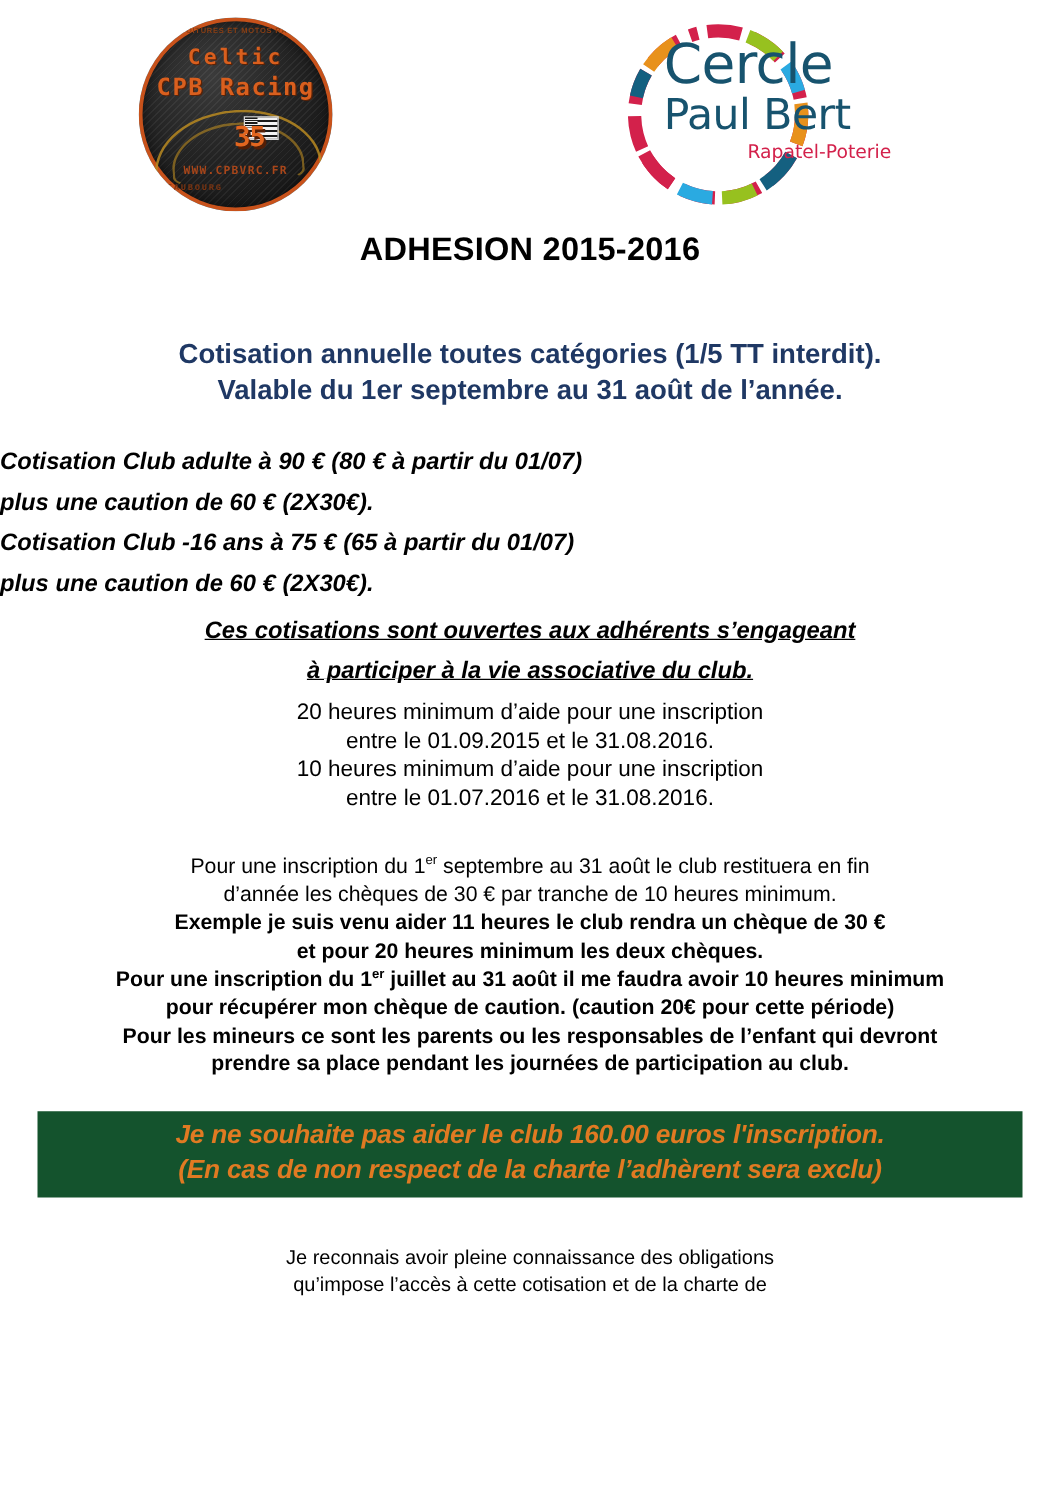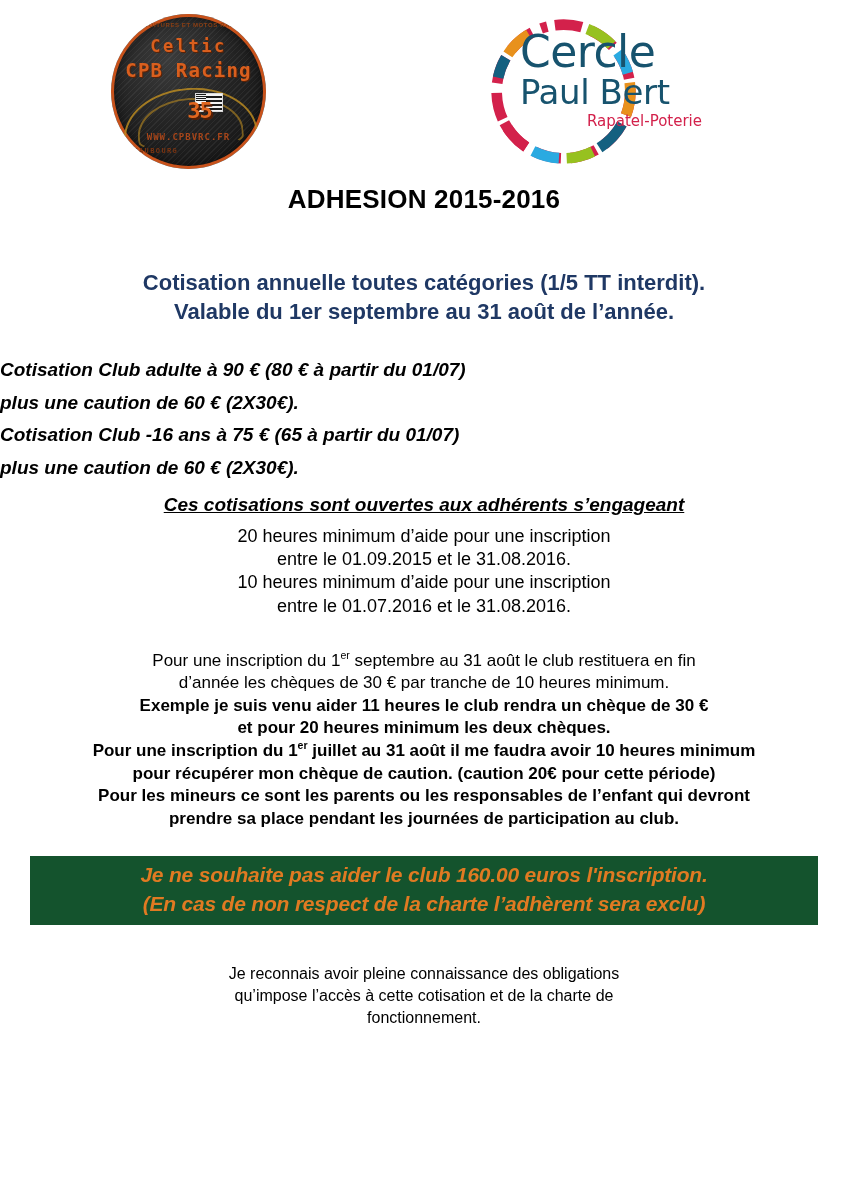--- a/index.html
+++ b/index.html
@@ -156,21 +156,21 @@
     color: #7b3411;
     font-size: 7px;
     font-weight: bold;
     letter-spacing: 1.4px;
     font-family: Liberation Mono, monospace;
   }
 
   
   .cpb-logo {
     position: absolute;
-    left: 486px;
+    left: 497px;
     top: 12px;
     width: 215px;
     height: 160px;
   }
   .cpb-ring {
     position: absolute;
     left: 0;
     top: 2px;
     width: 155px;
     height: 155px;
@@ -344,20 +344,21 @@
 
   <div class="italic-block">
     <div>Cotisation Club adulte à 90 € (80 € à partir du 01/07)</div>
     <div>plus une caution de 60 € (2X30€).</div>
     <div>Cotisation Club -16 ans à 75 € (65 à partir du 01/07)</div>
     <div>plus une caution de 60 € (2X30€).</div>
   </div>
 
   <div class="underline-block">
     <div><span class="ul">Ces cotisations sont ouvertes aux adhérents s’engageant</span></div>
+    <div><span class="ul">à participer à la vie associative du club.</span></div>
   </div>
 
   <div class="plain-block">
     <div>20 heures minimum d’aide pour une inscription</div>
     <div>entre le 01.09.2015 et le 31.08.2016.</div>
     <div>10 heures minimum d’aide pour une inscription</div>
     <div>entre le 01.07.2016 et le 31.08.2016.</div>
   </div>
 
   <div class="para-block">
@@ -376,16 +377,15 @@
   </div>
 
   <div class="highlight-band">
     <div class="hl-line">Je ne souhaite pas aider le club 160.00 euros l'inscription.</div>
     <div class="hl-line">(En cas de non respect de la charte l’adhèrent sera exclu)</div>
   </div>
 
   <div class="closing-block">
     <div>Je reconnais avoir pleine connaissance des obligations</div>
     <div>qu’impose l’accès à cette cotisation et de la charte de</div>
-    <div>fonctionnement.</div>
   </div>
 
 </div>
 
 </body></html>

